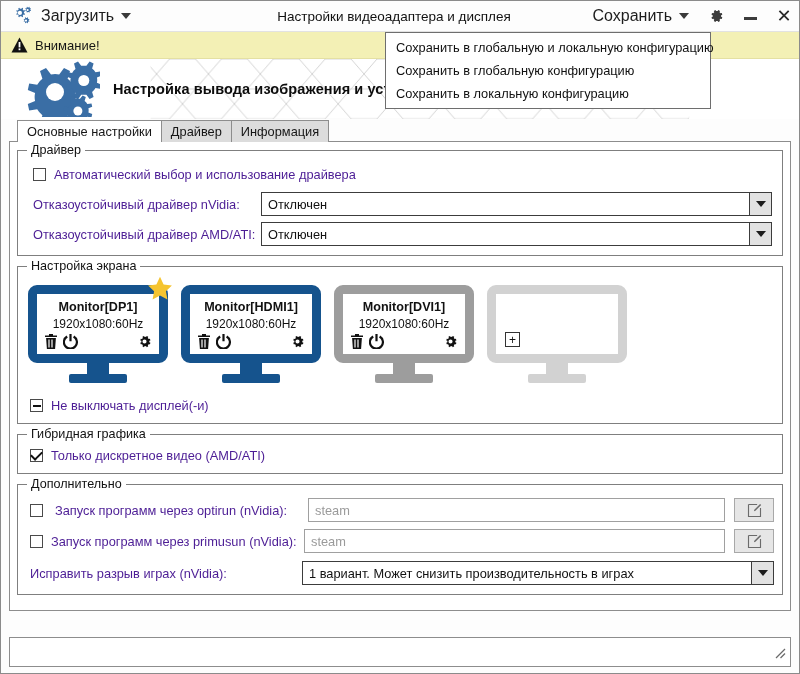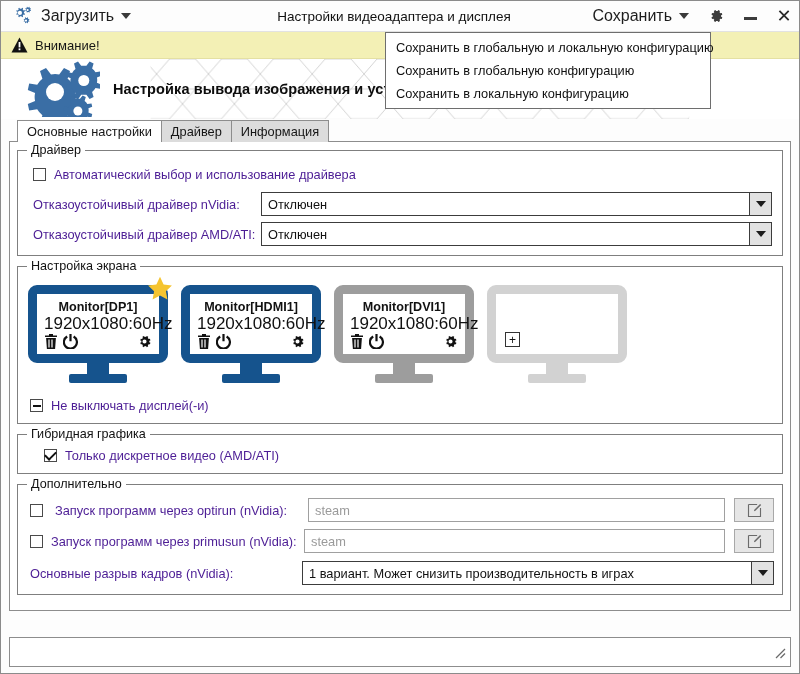--- a/index.html
+++ b/index.html
@@ -167,21 +167,21 @@
   .monitors{ display:flex; gap:13px; padding-top:4px; }
   .mon { position:relative; width:140px; }
   .mon-screen{
     border:9px solid #15538d; border-radius:9px;
     background:#fff; height:78px; position:relative;
     padding:6px 7px 0 7px;
   }
   .mon.gray .mon-screen{ border-color:#9d9d9d; }
   .mon.empty .mon-screen{ border-color:#d2d2d2; }
   .mon-name{ font-size:12.6px; font-weight:bold; color:#111; text-align:center; line-height:15px;}
-  .mon-res { font-size:17px; color:#111; text-align:center; line-height:16px; margin-top:1px;}
+  .mon-res { font-size:12px; color:#111; text-align:center; line-height:16px; margin-top:1px;}
   .mon-icons{ display:flex; align-items:center; gap:5px; margin-top:2px; }
   .mon-icons .spacer{ flex:1; }
   .mon-stand{ width:22px;height:11px;background:#15538d;margin:0 auto; }
   .mon-base{ width:58px;height:9px;background:#15538d;border-radius:2px;margin:0 auto; }
   .mon.gray .mon-stand,.mon.gray .mon-base{ background:#9d9d9d; }
   .mon.empty .mon-stand,.mon.empty .mon-base{ background:#d2d2d2; }
   .star{ position:absolute; top:-9px; right:-5px; z-index:5; }
   .plusbox{
     width:15px;height:15px;border:1px solid #333;background:#fff;
     display:flex;align-items:center;justify-content:center;
@@ -424,21 +424,21 @@
       </div>
 
       <div class="cb-row" style="margin:15px 0 2px 2px;">
         <span class="cb tri"></span>
         <span class="lbl">Не выключать дисплей(-и)</span>
       </div>
     </div>
 
     <div class="group" style="padding:13px 8px 10px 10px;">
       <span class="legend">Гибридная графика</span>
-      <div class="cb-row" style="margin-left:16px;">
+      <div class="cb-row" style="margin-left:2px;">
         <span class="cb checked"></span>
         <span class="lbl">Только дискретное видео (AMD/ATI)</span>
       </div>
     </div>
 
     <div class="group" style="padding:13px 8px 9px 10px;margin-bottom:0;">
       <span class="legend">Дополнительно</span>
 
       <div class="row" style="margin-bottom:7px;">
         <span class="cb" style="margin-left:2px;"></span>
@@ -458,21 +458,21 @@
         <div class="tinput" style="flex:1;" placeholder="steam">steam</div>
         <div class="editbtn" style="margin-left:9px;">
           <svg width="15" height="15" viewBox="0 0 16 16">
               <path fill="none" stroke="#6b6b6b" stroke-width="1.2" d="M1.6 1.6h9.2M1.6 1.6v12.8h12.8V5.4"></path>
               <path fill="#6b6b6b" d="M13.9 1.0l1.2 1.2-6.1 6.1-1.6.4.4-1.6z"></path>
             </svg>
         </div>
       </div>
 
       <div class="row">
-        <span class="lbl" style="margin-left:2px;width:272px;">Основные разрыв кадров (nVidia):</span>
+        <span class="lbl" style="margin-left:2px;width:272px;">Исправить разрыв играх (nVidia):</span>
         <div class="combo" style="flex:1;margin-right:0;">
           <span class="cval">1 вариант. Может снизить производительность в играх</span>
           <span class="cbtn">
               <i class="dn-arrow"></i>
             </span>
         </div>
       </div>
     </div>
   </div>
 

